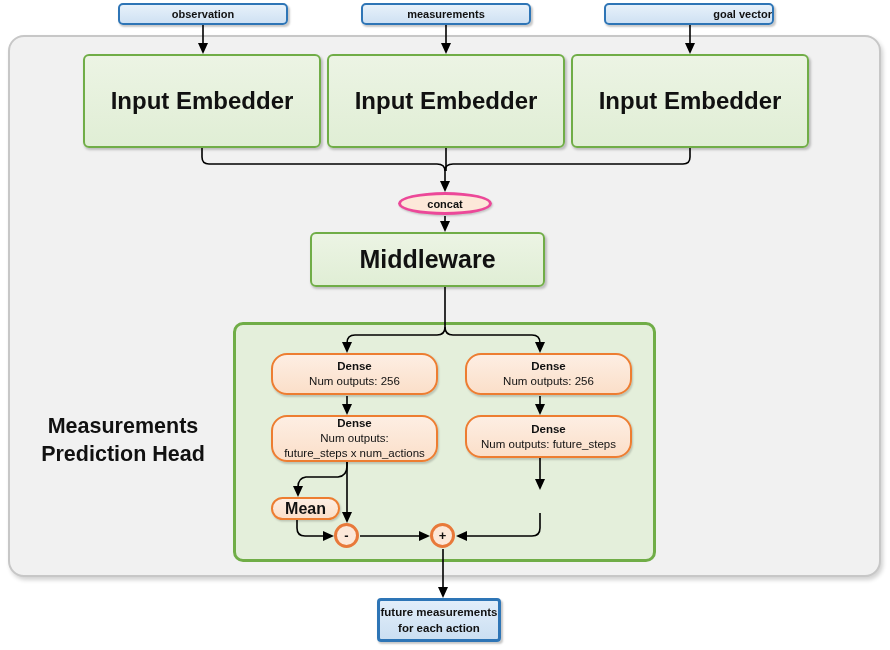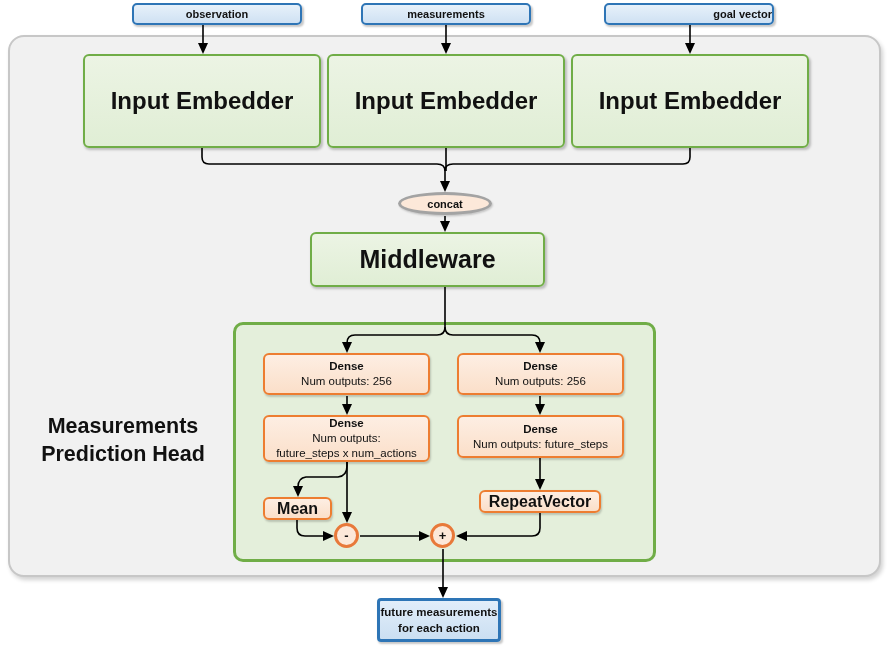--- a/index.html
+++ b/index.html
@@ -30,29 +30,30 @@
   .gbox {
     background:linear-gradient(180deg,#ecf4e4 0%,#e0eed5 100%);
     border:2.5px solid #70ad47; border-radius:6px;
     font-weight:bold;
     box-shadow:1.5px 2px 2.5px rgba(0,0,0,0.22);
   }
   .embedder { left:0; top:54px; width:238px; height:94px; font-size:24px;border-radius:6px; }
   .middleware { left:310px; top:232px; width:235px; height:55px; font-size:25px; }
   .ell {
     left:398px; top:192px; width:94px; height:23px;
-    background:#fce8d9; border:3px solid #a3a3a3; border-radius:50%;
+    background:#fce8d9; border:3px solid #ec4899; border-radius:50%;
     font-weight:bold; font-size:11px;
     box-shadow:1px 1.5px 2px rgba(0,0,0,0.18);
   }
   .obox {
     background:linear-gradient(180deg,#fdeee3 0%,#fbdfc9 100%);
-    border:2.5px solid #ed7d31; border-radius:6px;
+    border:2.5px solid #ed7d31; border-radius:16px;
     flex-direction:column; line-height:15px;
     box-shadow:1px 1.5px 2px rgba(0,0,0,0.18);
+    margin-left:8px;
   }
   .obox .t { font-weight:bold; font-size:11.5px; }
   .obox .l { font-weight:normal; font-size:11.5px; }
   .smallbox { font-weight:bold; font-size:16px; }
   .circ {
     width:25px; height:25px; border-radius:50%;
     background:#fce8d9; border:3px solid #e8793a;
     font-weight:bold; font-size:13px; line-height:1;
   }
   .out-box {
@@ -106,21 +107,21 @@
       <path d="M297,520 V528 Q297,536 305,536 H324" marker-end="url(#arr)"></path>
       <path d="M360,536 H420" marker-end="url(#arr)"></path>
 
       <path d="M540,458 V480" marker-end="url(#arr)"></path>
       <path d="M540,513 V528 Q540,536 532,536 H466" marker-end="url(#arr)"></path>
 
       <path d="M443,549 V588" marker-end="url(#arr)"></path>
     </g>
   </svg>
 
-  <div class="node chip" style="left:118px; top:3px;margin-left:14px;">
+  <div class="node chip" style="left:118px; top:3px;">
     <span>observation</span>
   </div>
   <div class="node chip" style="left:361px; top:3px;">
     <span>measurements</span>
   </div>
   <div class="node chip" style="left:604px; top:3px;justify-content:flex-end;">
     <span>goal vector</span>
   </div>
 
   <div class="node gbox embedder" style="left:83px;">
@@ -164,23 +165,20 @@
 
   <div class="node obox" style="left:457px; top:415px; width:167px; height:43px;">
     <div class="t">Dense</div>
     <div class="l">Num outputs: future_steps</div>
   </div>
 
   <div class="node obox smallbox" style="left:263px; top:497px; width:69px; height:23px;">
     <span>Mean</span>
   </div>
 
-  <div class="node obox smallbox" style="left:479px; top:490px; width:122px; height:23px;">
-    <span>RepeatVector</span>
-  </div>
 
   <div class="node circ" style="left:334px; top:523px;">
     <span>-</span>
   </div>
   <div class="node circ" style="left:430px; top:523px;">
     <span>+</span>
   </div>
 
   <div class="node out-box">
     <span>future measurements</span>

